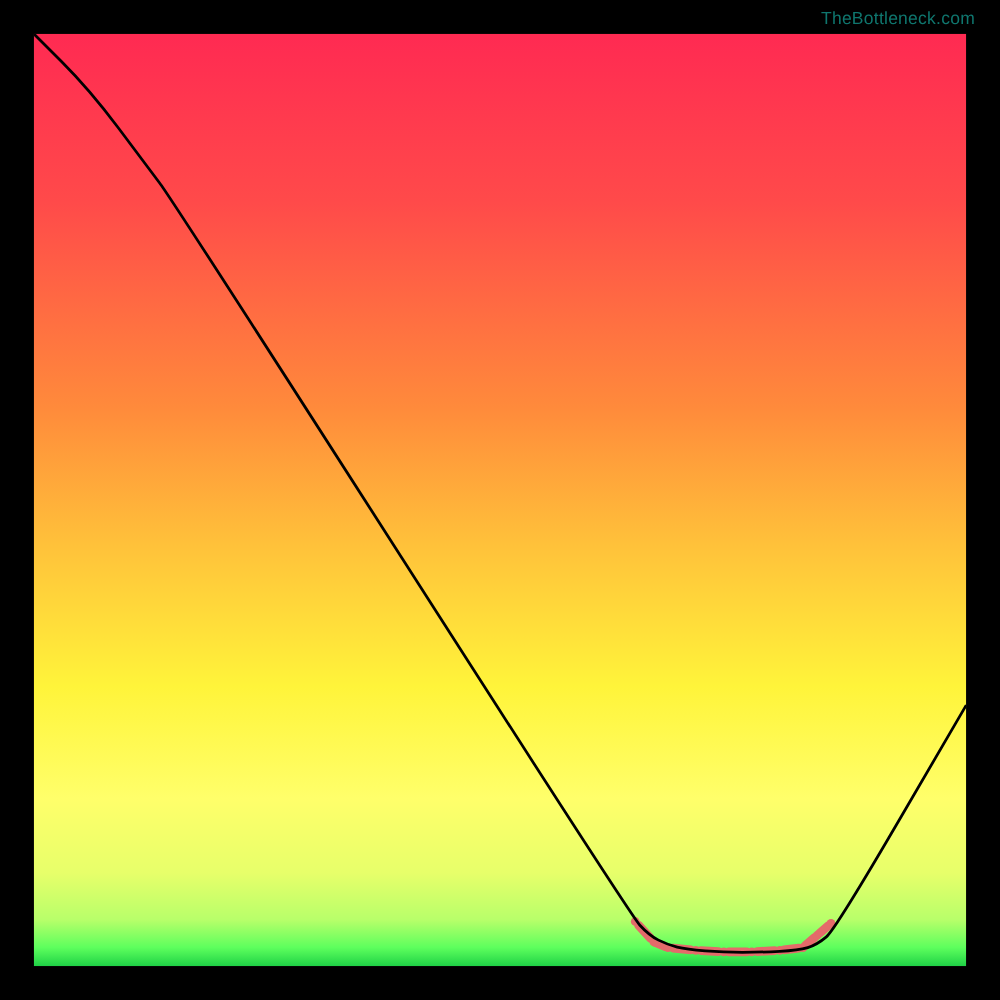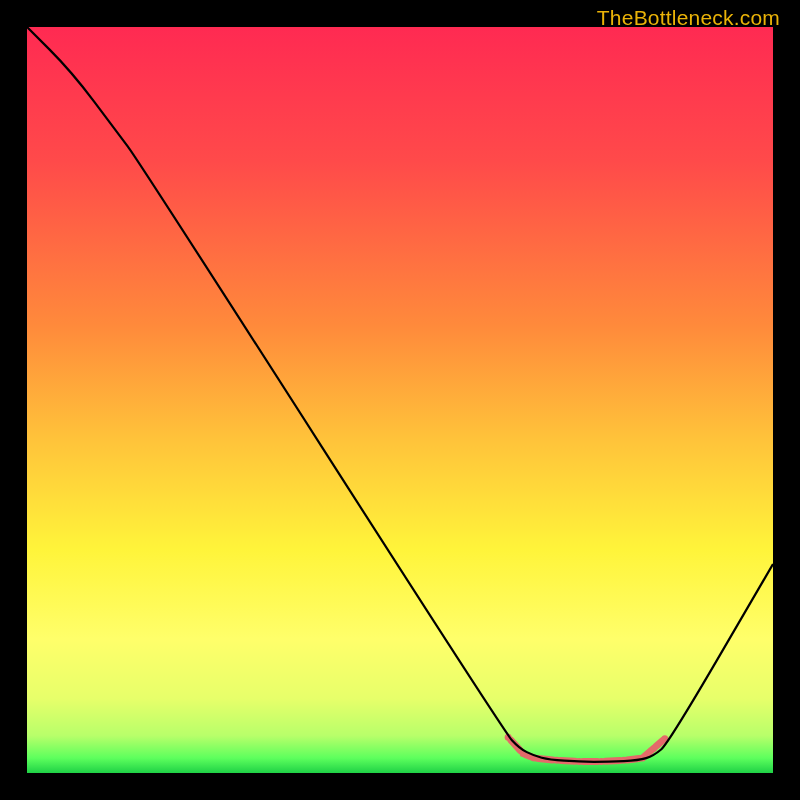--- a/index.html
+++ b/index.html
@@ -8,22 +8,22 @@
     width: 800px;
     height: 800px;
     background: #000;
     position: relative;
     font-family: Arial, sans-serif;
   }
   .watermark {
     position: absolute;
     top: 6px;
     right: 20px;
-    color: #eab308;
-    font-size: 21px;
+    color: #0f766e;
+    font-size: 14px;
     font-weight: 500;
     letter-spacing: 0.2px;
     z-index: 5;
   }
   .plot-area {
     position: absolute;
     left: 27px;
     top: 27px;
     width: 746px;
     height: 746px;

